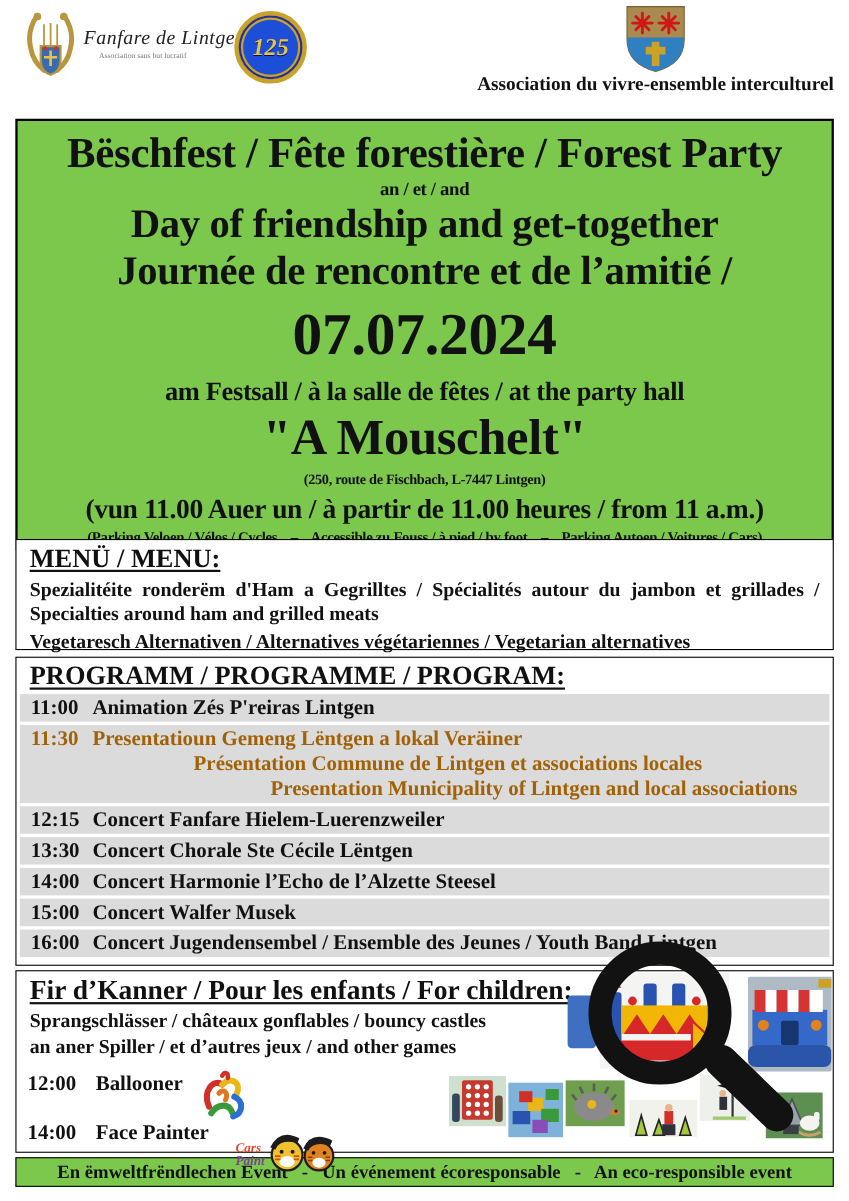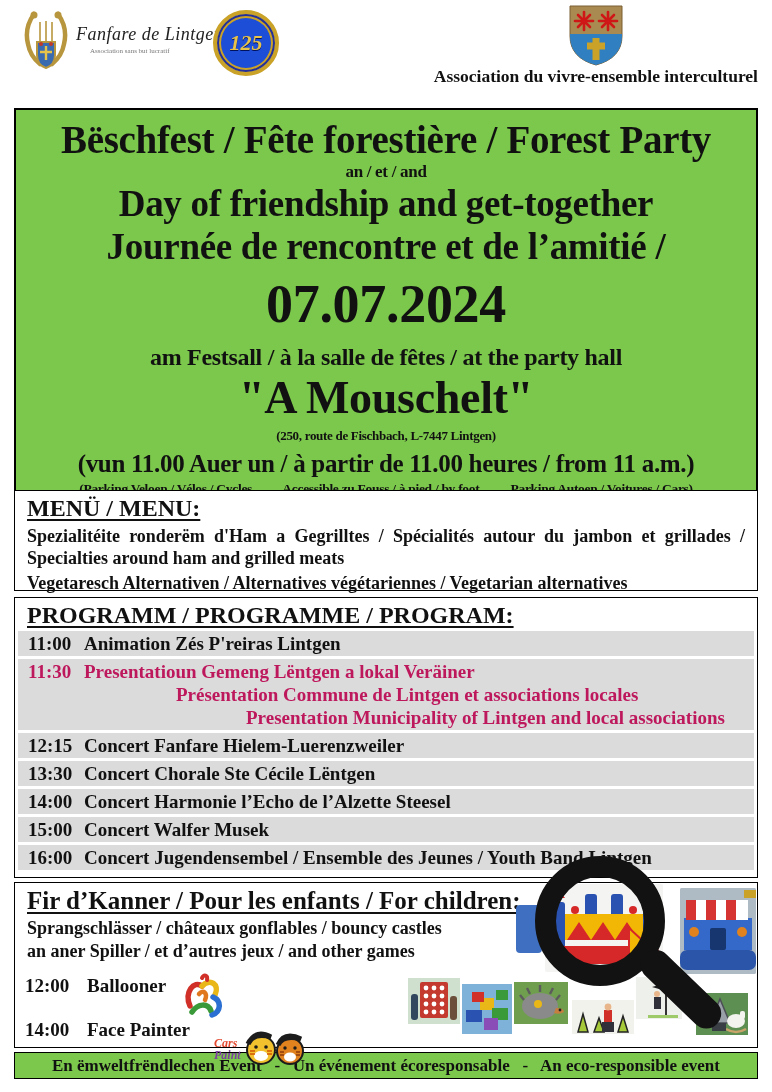--- a/index.html
+++ b/index.html
@@ -40,21 +40,21 @@
              text-decoration-thickness:2px;padding:4px 12px 2px 12px;}
   .menu{top:490px;height:101px;}
   .menu-body{font-weight:bold;font-size:18px;line-height:22px;padding:1px 12px;text-align:justify;}
   .menu-body2{font-weight:bold;font-size:18px;line-height:22px;padding:2px 12px;}
 
   .program{top:597px;height:281px;}
   .prow{background:#dbdbdb;margin:0 3px 3px 3px;padding:1px 8px 1px 10px;display:flex;
         font-weight:bold;font-size:19px;line-height:23px;}
   .ptime{width:56px;flex:0 0 56px;}
   .pblock{background:#dbdbdb;margin:0 3px 3px 3px;padding:1px 8px 1px 10px;
-          font-weight:bold;font-size:19px;line-height:23px;color:#be185d;}
+          font-weight:bold;font-size:19px;line-height:23px;color:#a16207;}
   .pblock .l1{display:flex;}
   .pblock .l2{padding-left:148px;}
   .pblock .l3{padding-left:218px;}
   .ugda{background:#7d7d7d;color:#fff;margin:0 3px 3px 3px;padding:2px 8px 3px 10px;
         font-weight:bold;display:flex;align-items:baseline;}
   .ugda .main{font-size:20px;}
   .ugda .note{font-size:13.5px;margin-left:10px;}
 
   .children{top:882px;height:166px;}
   .kid-line{font-weight:bold;font-size:18px;line-height:23px;padding:0 12px;}

